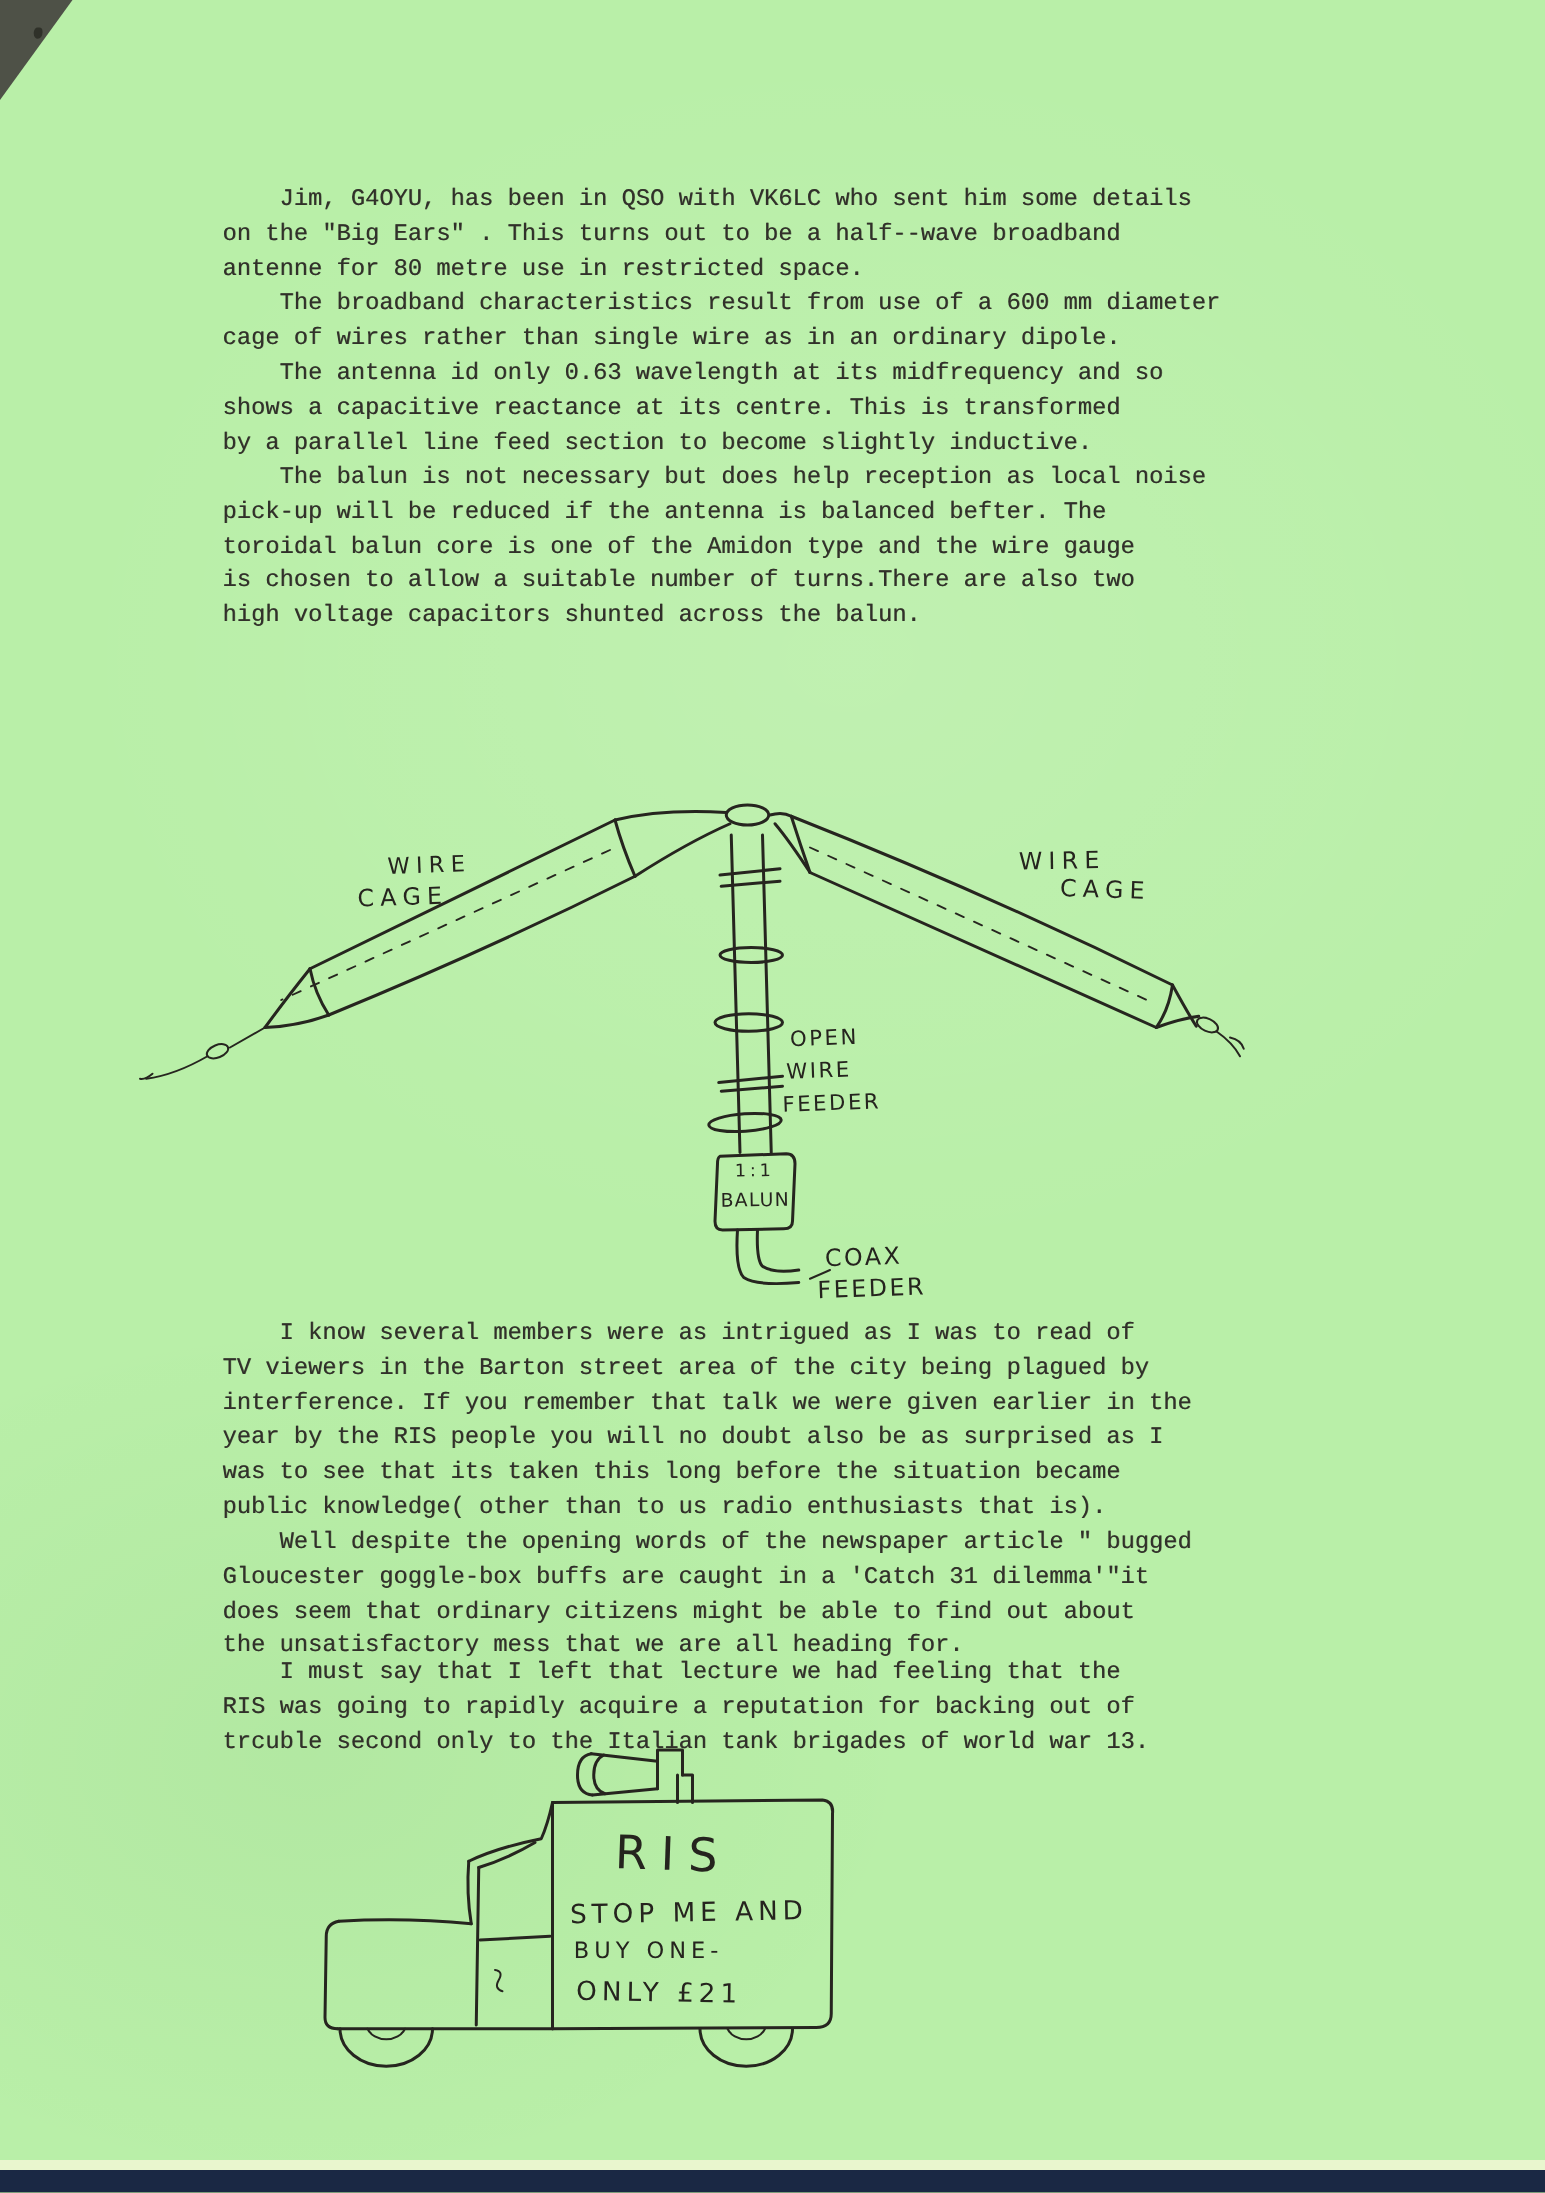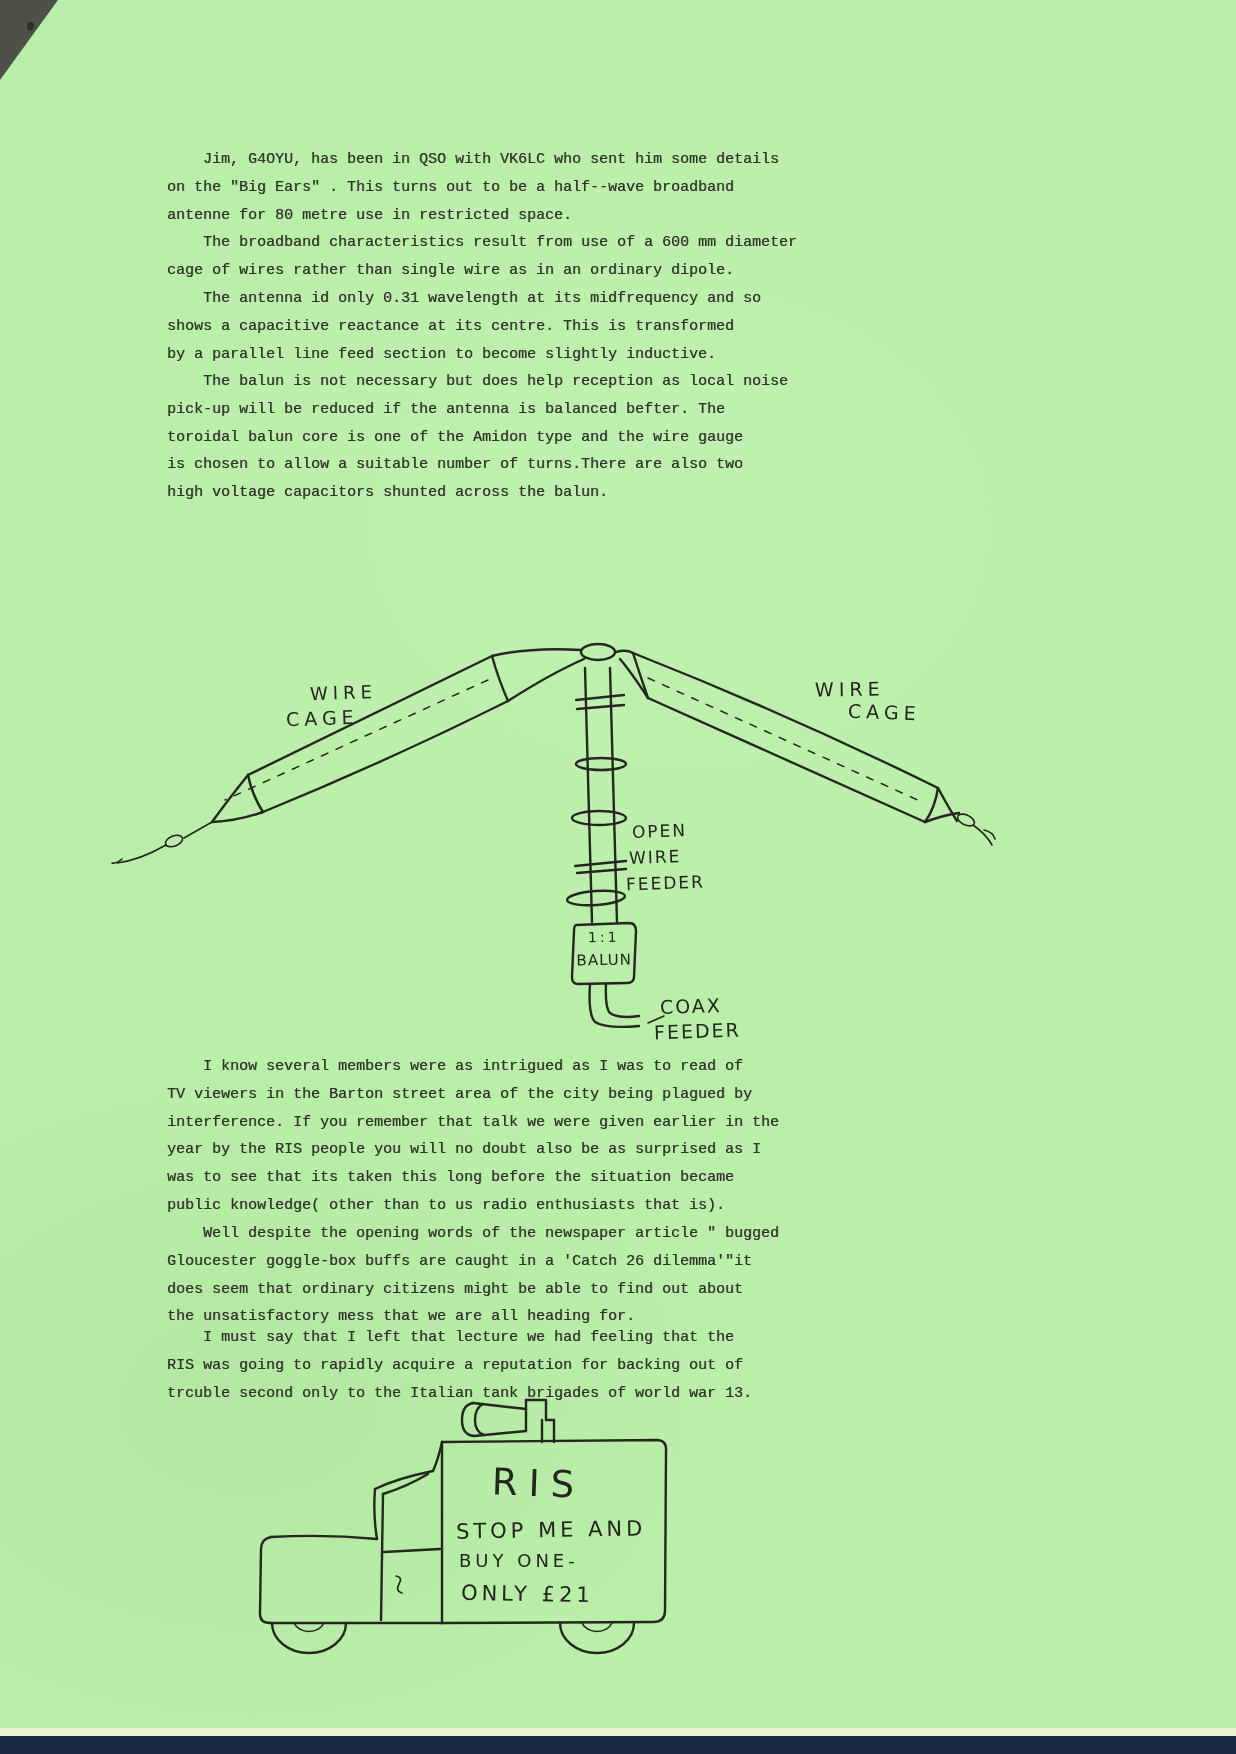--- a/index.html
+++ b/index.html
@@ -5,23 +5,23 @@
   html,body{margin:0;padding:0;background:#6b7c6b;}
   .page{
     position:relative;width:1236px;height:1754px;margin:0 auto;overflow:hidden;
     background:
       radial-gradient(ellipse 900px 700px at 55% 30%, rgba(255,255,255,0.10), rgba(255,255,255,0) 70%),
       radial-gradient(ellipse 700px 500px at 20% 80%, rgba(0,60,0,0.04), rgba(0,0,0,0) 70%),
       #b9efa8;
     font-family:"Liberation Sans", sans-serif;
   }
   .typed{
-    position:absolute;left:167px;
+    position:absolute;left:178px;
     font-family:"Liberation Mono","DejaVu Sans Mono",monospace;
-    font-size:15px;line-height:27.8px;color:#31302a;
+    font-size:19px;line-height:27.8px;color:#31302a;
     white-space:pre;margin:0;
     text-shadow:0.4px 0 0 rgba(40,40,30,0.55);
   }
   .hand{
     position:absolute;color:#25241e;
     font-family:"DejaVu Sans",sans-serif;
     letter-spacing:5px;font-size:19px;line-height:1;
     transform:rotate(-2deg);white-space:pre;
   }
   .hand.small{font-size:17px;letter-spacing:2px;}
@@ -50,21 +50,21 @@
 <div class="page">
 
   <div class="corner-fold"></div>
   <div class="speck"></div>
 
   <p class="typed" style="top:146px">    Jim, G4OYU, has been in QSO with VK6LC who sent him some details
 on the "Big Ears" . This turns out to be a half--wave broadband
 antenne for 80 metre use in restricted space.</p>
   <p class="typed" style="top:229px">    The broadband characteristics result from use of a 600 mm diameter
 cage of wires rather than single wire as in an ordinary dipole.</p>
-  <p class="typed" style="top:285px">    The antenna id only 0.31 wavelength at its midfrequency and so
+  <p class="typed" style="top:285px">    The antenna id only 0.63 wavelength at its midfrequency and so
 shows a capacitive reactance at its centre. This is transformed
 by a parallel line feed section to become slightly inductive.</p>
   <p class="typed" style="top:368px">    The balun is not necessary but does help reception as local noise
 pick-up will be reduced if the antenna is balanced befter. The
 toroidal balun core is one of the Amidon type and the wire gauge
 is chosen to allow a suitable number of turns.There are also two
 high voltage capacitors shunted across the balun.</p>
 
   <svg style="left:60px;top:560px" width="950" height="500" viewBox="0 0 950 500">
 
@@ -136,21 +136,21 @@
   <div class="hand small" style="left:660px;top:997px;font-size:19px">COAX</div>
   <div class="hand small" style="left:654px;top:1022px;font-size:19px">FEEDER</div>
 
   <p class="typed" style="top:1053px">    I know several members were as intrigued as I was to read of
 TV viewers in the Barton street area of the city being plagued by
 interference. If you remember that talk we were given earlier in the
 year by the RIS people you will no doubt also be as surprised as I
 was to see that its taken this long before the situation became
 public knowledge( other than to us radio enthusiasts that is).</p>
   <p class="typed" style="top:1220px">    Well despite the opening words of the newspaper article " bugged
-Gloucester goggle-box buffs are caught in a 'Catch 26 dilemma'"it
+Gloucester goggle-box buffs are caught in a 'Catch 31 dilemma'"it
 does seem that ordinary citizens might be able to find out about
 the unsatisfactory mess that we are all heading for.</p>
   <p class="typed" style="top:1324px">    I must say that I left that lecture we had feeling that the
 RIS was going to rapidly acquire a reputation for backing out of
 trcuble second only to the Italian tank brigades of world war 13.</p>
 
   <svg style="left:220px;top:1390px" width="480" height="330" viewBox="0 0 480 330">
 
     <g>
       <path class="sketch" d="M253,13 Q242,15 242,30 Q242,45 254,46"></path>

